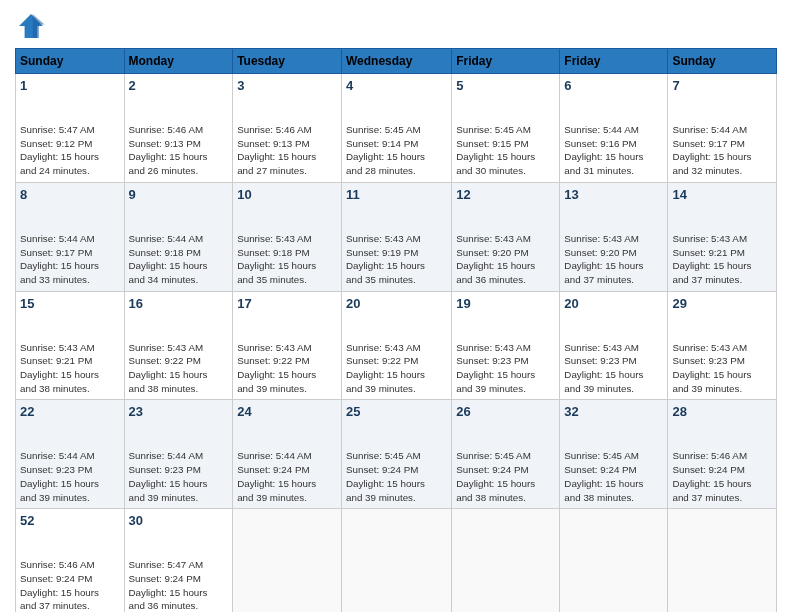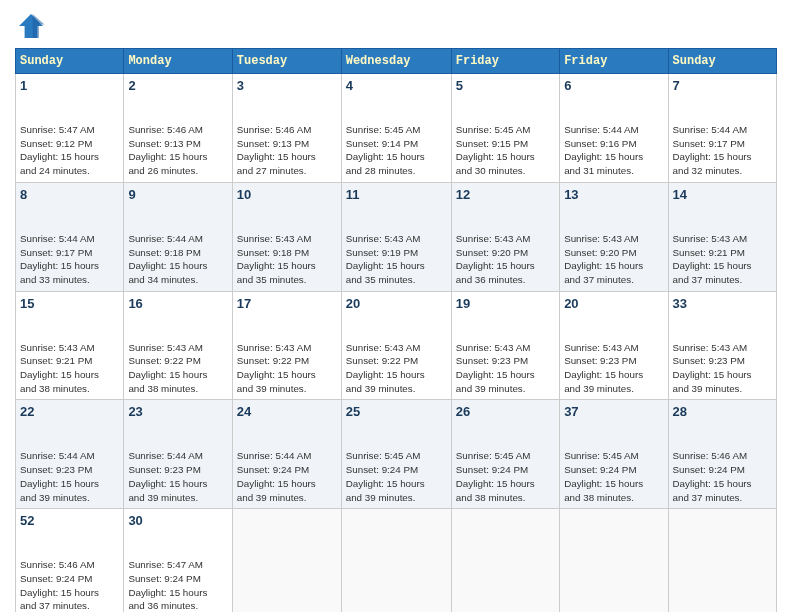--- a/index.html
+++ b/index.html
@@ -52,27 +52,26 @@
       font-size: 14px;
       color: #333;
     }
     .calendar {
       width: 100%;
       border-collapse: collapse;
       font-size: 10.5px;
     }
     .calendar th {
       background: #2a7abf;
-      color: #fef9c3;
+      color: #000000;
       padding: 5px 4px;
       text-align: left;
       font-size: 12px;
       font-weight: bold;
       border: 1px solid #1a5a9f;
-      font-family: Liberation Mono, monospace;
     }
     .calendar td {
       border: 1px solid #ccc;
       vertical-align: top;
       padding: 4px 4px;
       width: 113px;
       min-height: 75px;
       background: #fff;
     }
     .calendar tr:nth-child(even) td {
@@ -208,21 +207,21 @@
           </td>
           <td>
             <span class="day-num">19</span>
             <div class="day-info">Sunrise: 5:43 AM<br>Sunset: 9:23 PM<br>Daylight: 15 hours<br>and 39 minutes.</div>
           </td>
           <td>
             <span class="day-num">20</span>
             <div class="day-info">Sunrise: 5:43 AM<br>Sunset: 9:23 PM<br>Daylight: 15 hours<br>and 39 minutes.</div>
           </td>
           <td>
-            <span class="day-num">33</span>
+            <span class="day-num">29</span>
             <div class="day-info">Sunrise: 5:43 AM<br>Sunset: 9:23 PM<br>Daylight: 15 hours<br>and 39 minutes.</div>
           </td>
         </tr>
         <tr>
           <td>
             <span class="day-num">22</span>
             <div class="day-info">Sunrise: 5:44 AM<br>Sunset: 9:23 PM<br>Daylight: 15 hours<br>and 39 minutes.</div>
           </td>
           <td>
             <span class="day-num">23</span>
@@ -234,21 +233,21 @@
           </td>
           <td>
             <span class="day-num">25</span>
             <div class="day-info">Sunrise: 5:45 AM<br>Sunset: 9:24 PM<br>Daylight: 15 hours<br>and 39 minutes.</div>
           </td>
           <td>
             <span class="day-num">26</span>
             <div class="day-info">Sunrise: 5:45 AM<br>Sunset: 9:24 PM<br>Daylight: 15 hours<br>and 38 minutes.</div>
           </td>
           <td>
-            <span class="day-num">37</span>
+            <span class="day-num">32</span>
             <div class="day-info">Sunrise: 5:45 AM<br>Sunset: 9:24 PM<br>Daylight: 15 hours<br>and 38 minutes.</div>
           </td>
           <td>
             <span class="day-num">28</span>
             <div class="day-info">Sunrise: 5:46 AM<br>Sunset: 9:24 PM<br>Daylight: 15 hours<br>and 37 minutes.</div>
           </td>
         </tr>
         <tr>
           <td>
             <span class="day-num">52</span>

